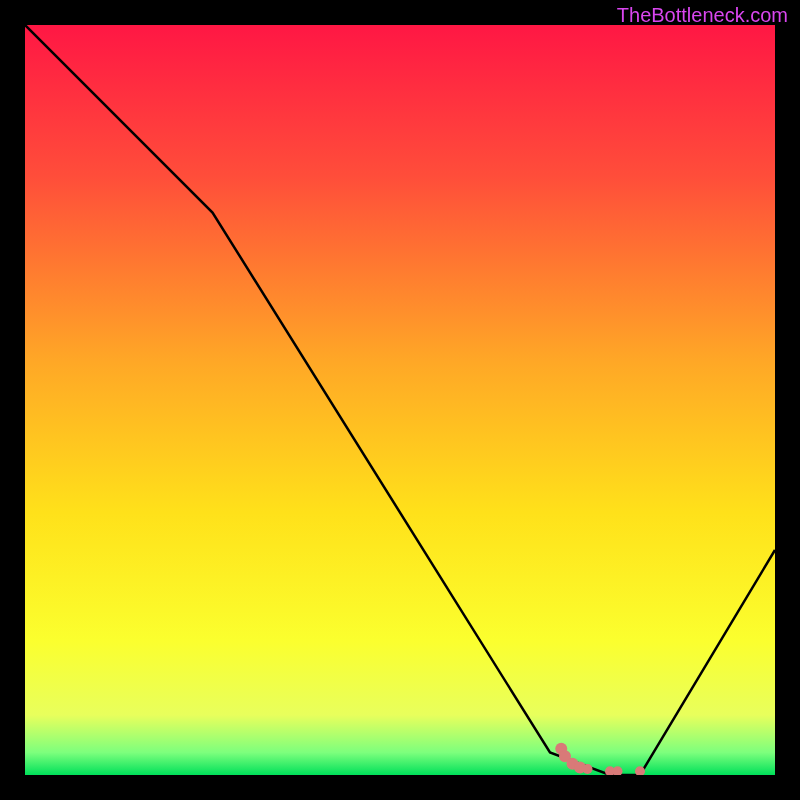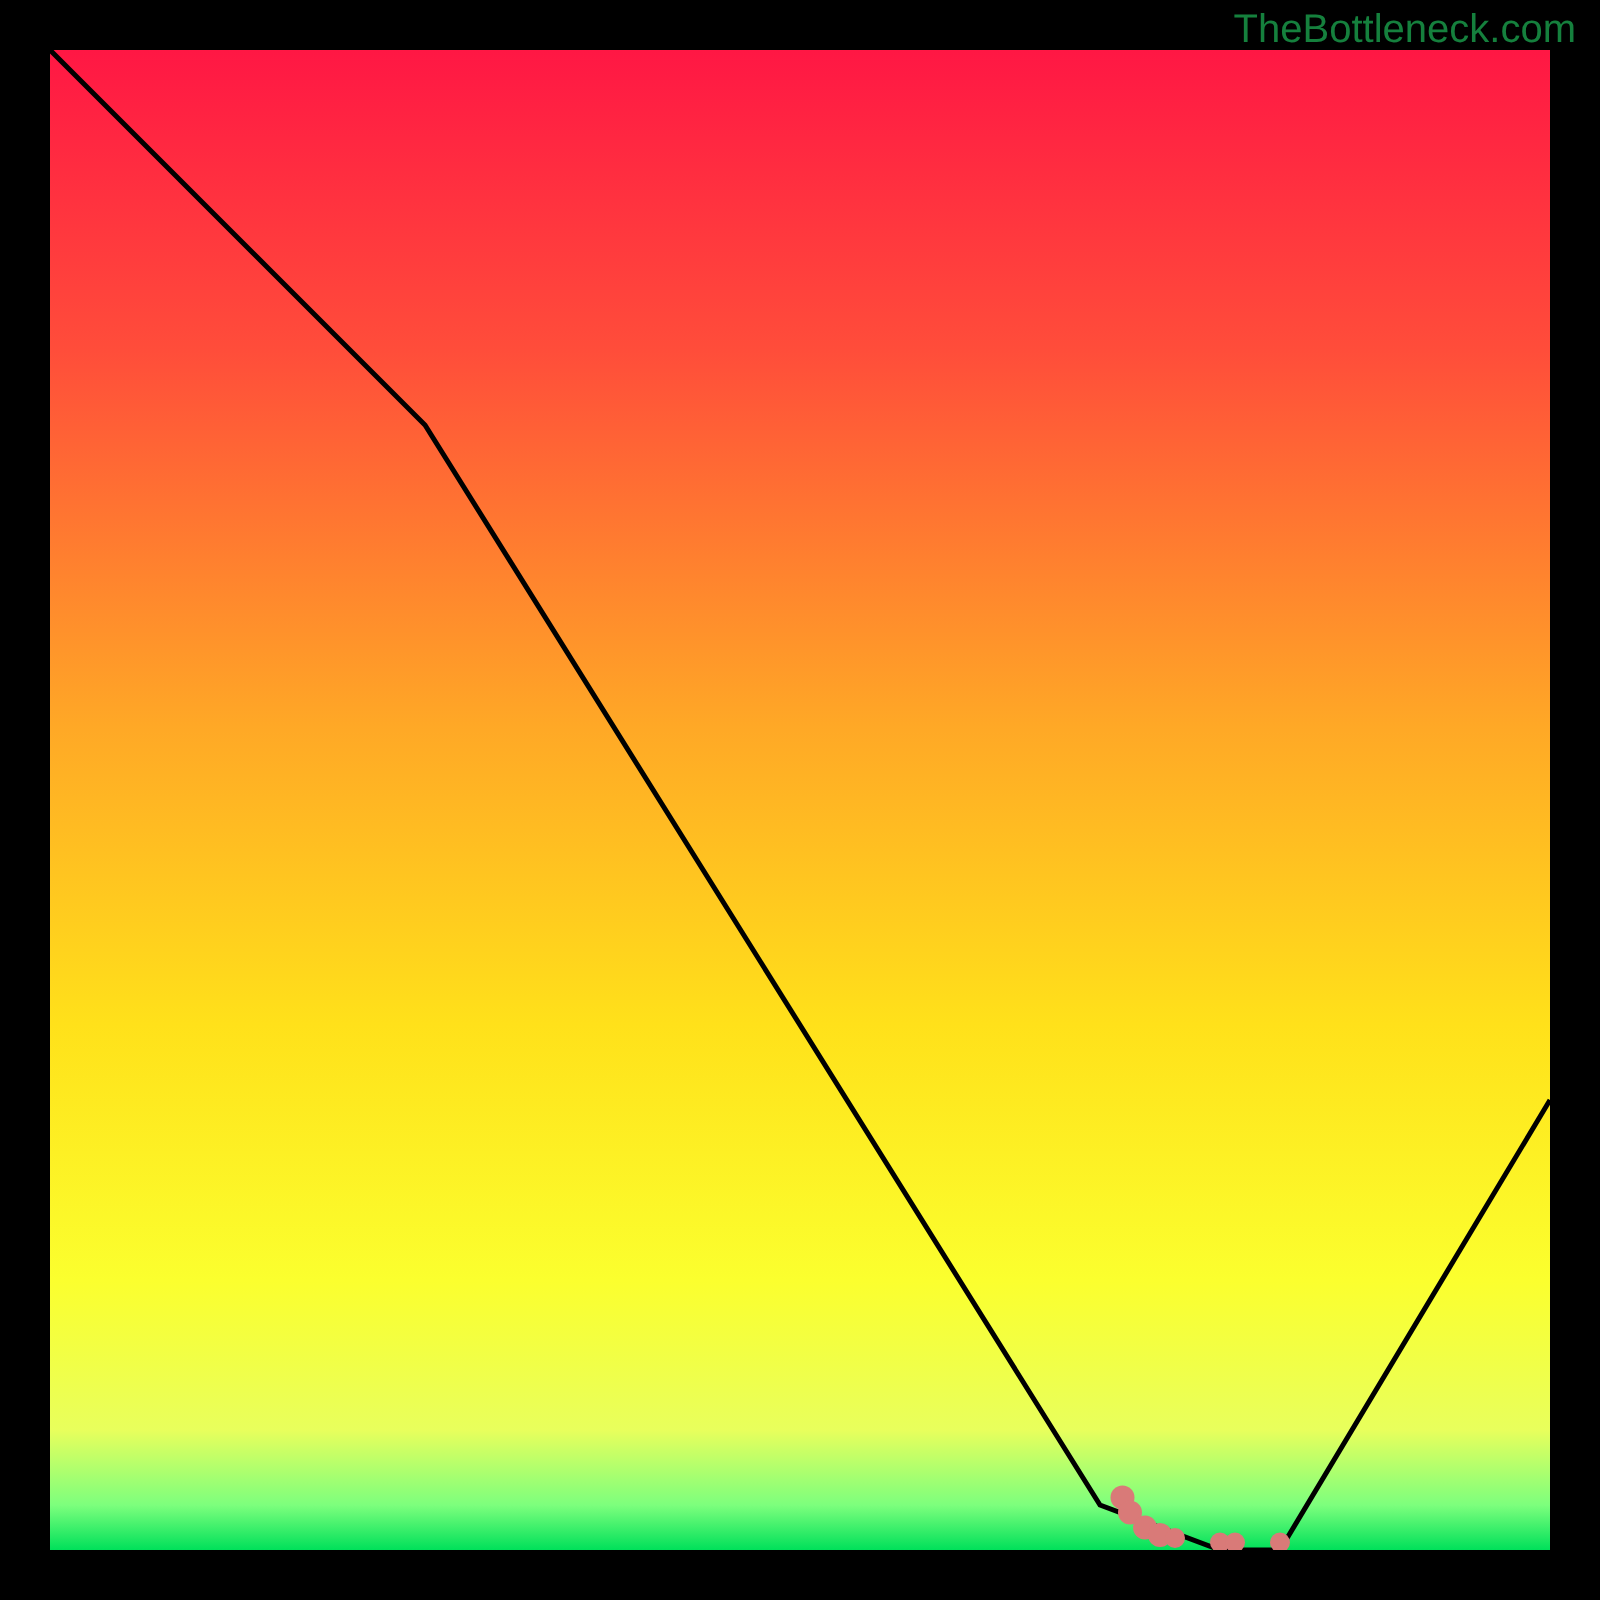--- a/index.html
+++ b/index.html
@@ -8,21 +8,21 @@
     width: 800px;
     height: 800px;
     background: #000;
     position: relative;
     font-family: Arial, sans-serif;
   }
   .watermark {
     position: absolute;
     top: 4px;
     right: 12px;
-    color: #15803d;
+    color: #d946ef;
     font-size: 20px;
     font-weight: 500;
     z-index: 10;
   }
   .plot-area {
     position: absolute;
     left: 25px;
     top: 25px;
     width: 750px;
     height: 750px;

